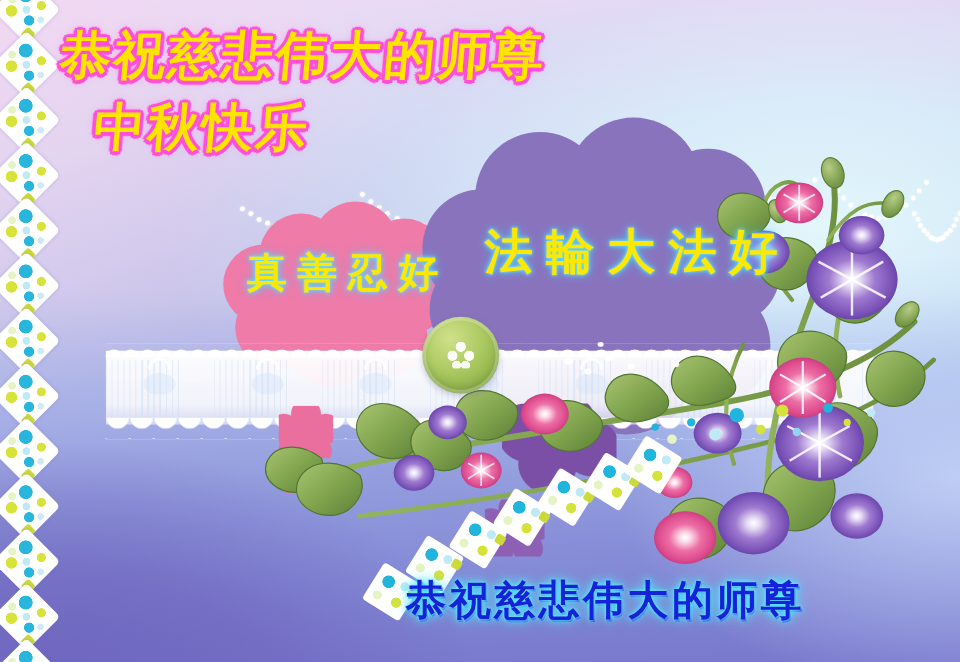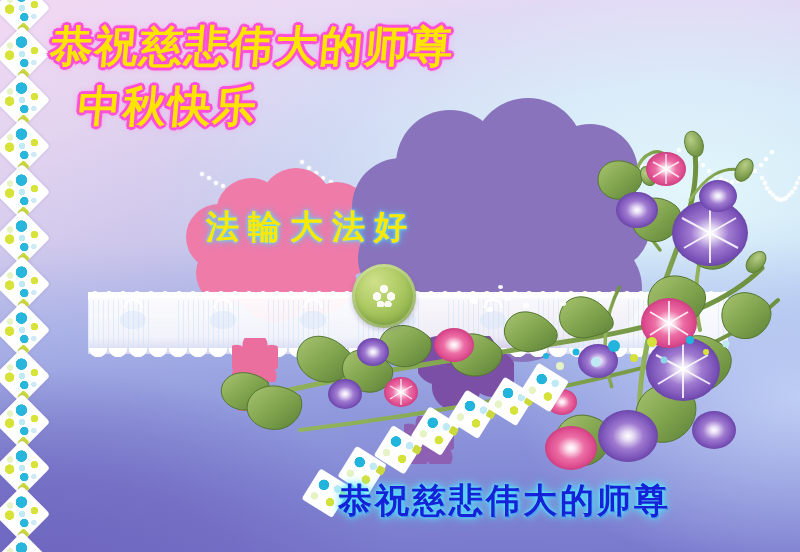--- a/index.html
+++ b/index.html
@@ -491,19 +491,20 @@
       <span class="link" style="top: 404px;"></span>
       <span class="dia" style="top: 414px;"></span>
       <span class="link" style="top: 450px;"></span>
       <span class="dia" style="top: 460px;"></span>
       <span class="link" style="top: 496px;"></span>
       <span class="dia" style="top: 506px;"></span>
       <span class="link" style="top: 542px;"></span>
       <span class="dia" style="top: 552px;"></span>
     </div>
 
-  <div class="sealtext seal-pink">法輪大法好</div>
+  <div class="sealtext seal-pink">真善忍好</div>
+  <div class="sealtext seal-purple">法輪大法好</div>
 
   <div class="title title-1">恭祝慈悲伟大的师尊</div>
   <div class="title title-2">中秋快乐</div>
 
   <div class="signature">恭祝慈悲伟大的师尊</div>
 </div>
 
 </body></html>

